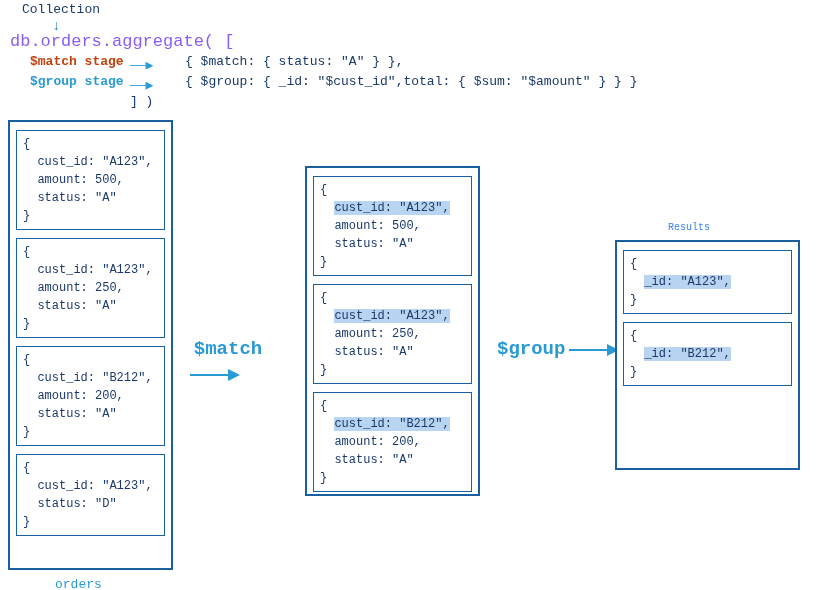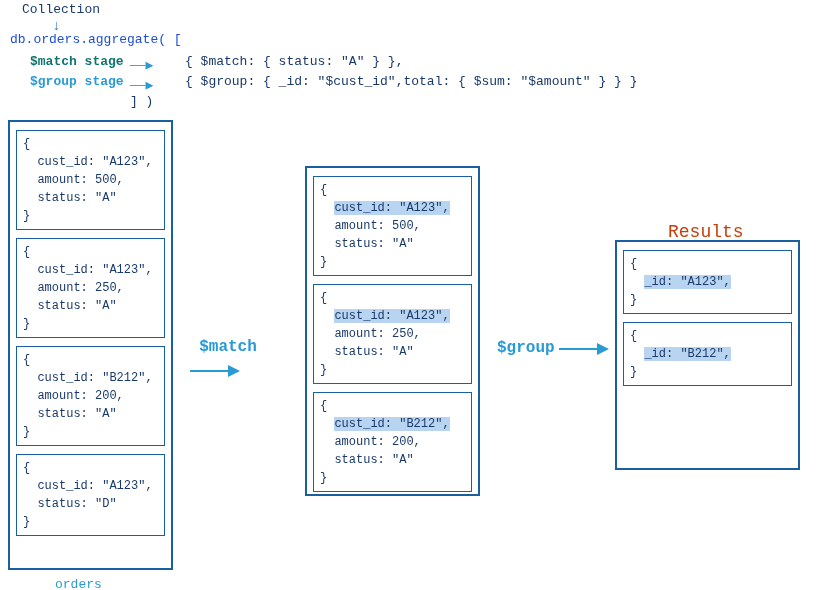--- a/index.html
+++ b/index.html
@@ -30,29 +30,29 @@
       position: absolute;
       top: 18px;
       left: 52px;
       color: #2a7ab8;
       font-size: 14px;
     }
     .aggregate-line {
       position: absolute;
       top: 32px;
       left: 10px;
-      color: #1d4ed8;
-      font-size: 13px;
+      color: #8b5cf6;
+      font-size: 17px;
       white-space: nowrap;
     }
     .match-label {
       position: absolute;
       top: 54px;
       left: 30px;
-      color: #0f766e;
+      color: #c2410c;
       font-weight: bold;
       font-size: 13px;
     }
     .match-arrow {
       position: absolute;
       top: 57px;
       left: 130px;
       color: #2a9ad4;
       font-size: 13px;
     }
@@ -132,22 +132,22 @@
       left: 615px;
       width: 185px;
       height: 230px;
       border: 2px solid #1a5fa0;
       background: #fff;
     }
     .results-label {
       position: absolute;
       top: 222px;
       left: 668px;
-      color: #c2410c;
-      font-size: 18px;
+      color: #3b82f6;
+      font-size: 10px;
     }
 
     
     .doc-card {
       border: 1.5px solid #1a5fa0;
       margin: 8px 6px;
       padding: 4px 6px;
       background: #fff;
       font-size: 12px;
       color: #1a3a6b;
@@ -171,21 +171,21 @@
       position: absolute;
       top: 340px;
       left: 503px;
       display: flex;
       align-items: center;
       gap: 4px;
     }
     .arrow-text {
       color: #2a9ad4;
       font-weight: bold;
-      font-size: 16px;
+      font-size: 19px;
       font-family: Liberation Mono, monospace;
     }
     .arrow-svg {
       display: inline-block;
     }
 
     .result-card {
       border: 1.5px solid #1a5fa0;
       margin: 8px 6px;
       padding: 4px 6px;

